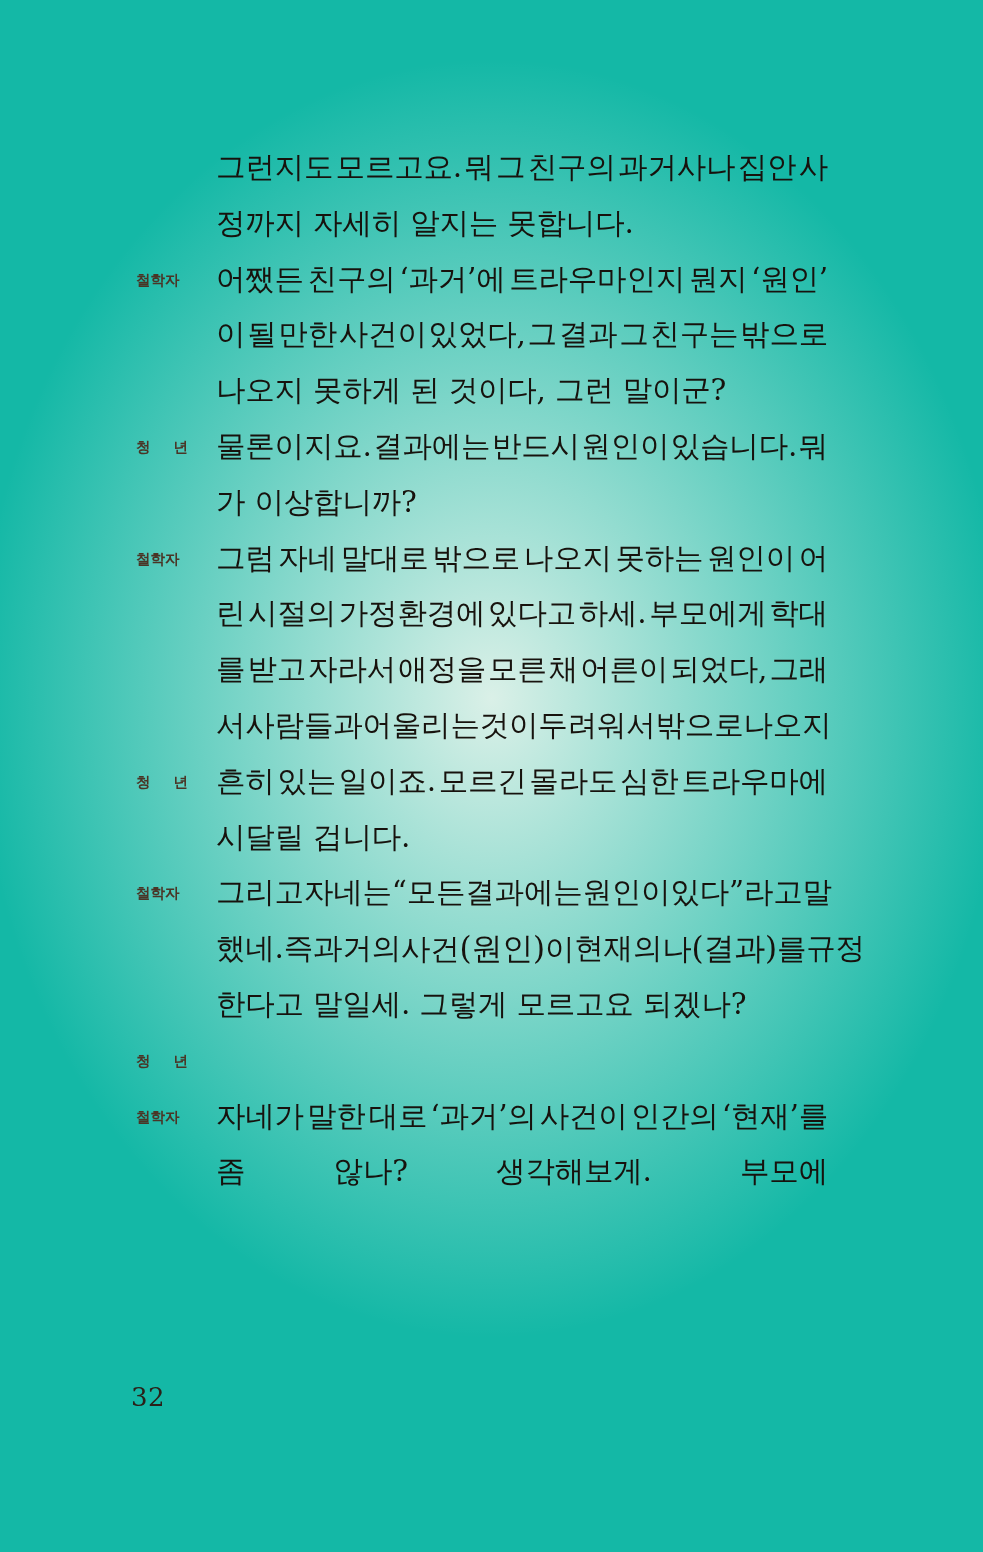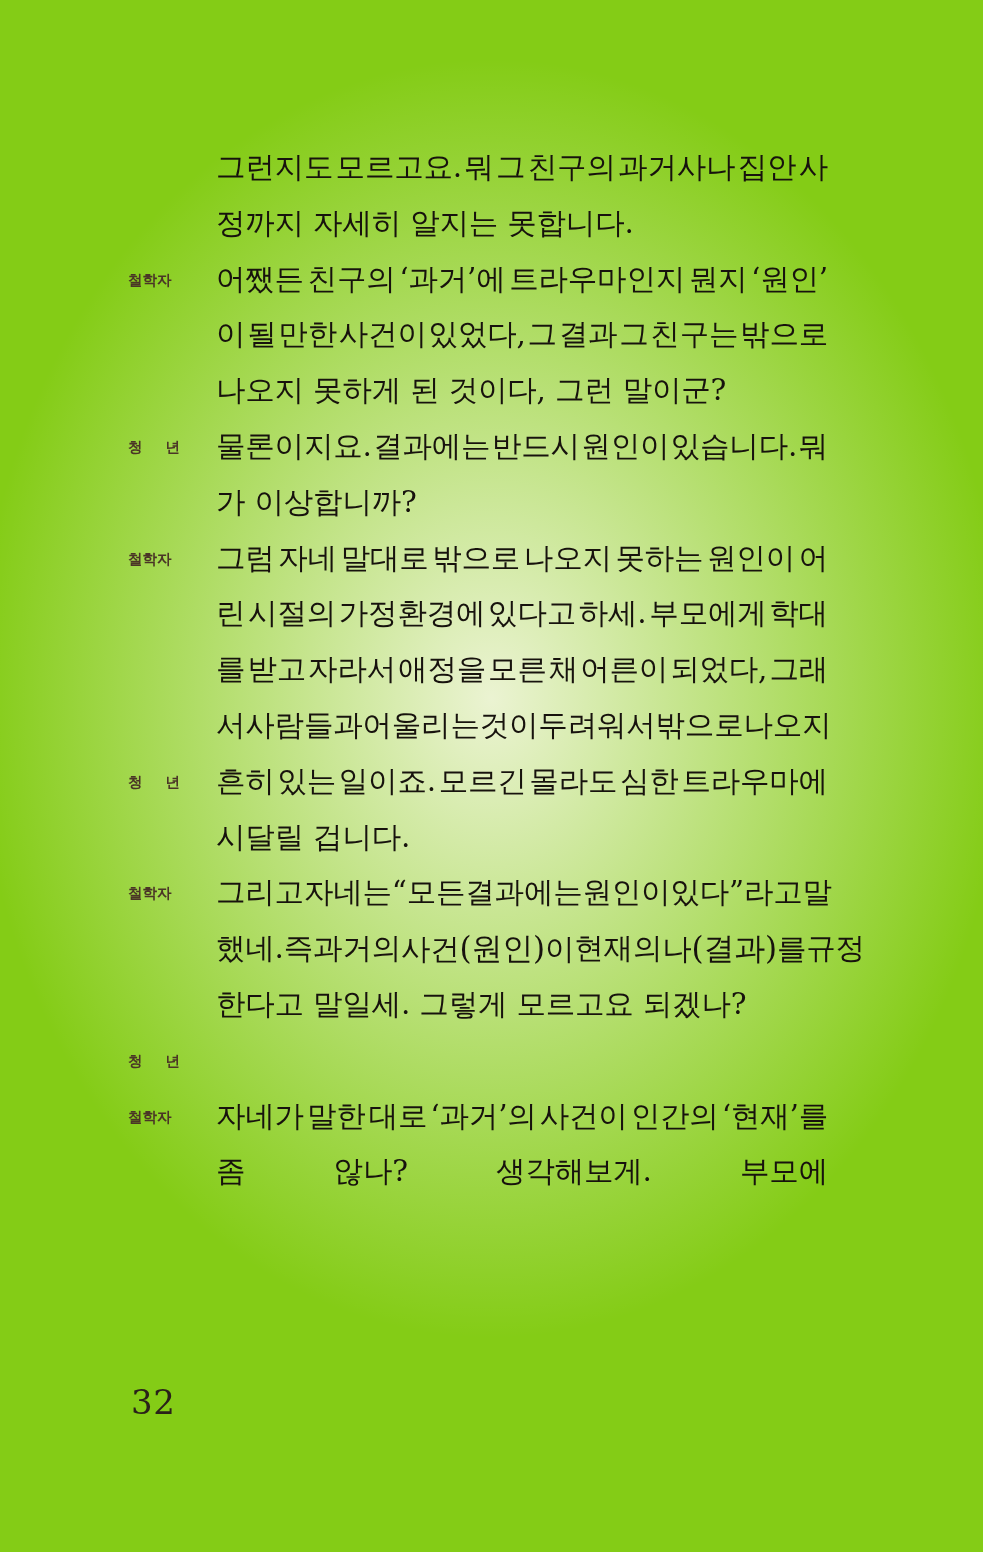--- a/index.html
+++ b/index.html
@@ -6,21 +6,21 @@
   html, body {
     margin: 0;
     padding: 0;
     background: #ffffff;
   }
   .page {
     position: relative;
     width: 983px;
     height: 1552px;
     margin: 0 auto;
-    background: #84cc16;
+    background: #14b8a6;
     overflow: hidden;
     font-family: "DejaVu Serif", "Liberation Serif", serif;
   }
   
   .scan-tint {
     position: absolute;
     inset: 0;
     background:
       radial-gradient(ellipse 70% 55% at 50% 45%, rgba(253,250,243,0.85) 0%, rgba(255,255,255,0) 75%);
     pointer-events: none;
@@ -35,21 +35,21 @@
 
   .line {
     position: relative;
     height: 55.8px;
     line-height: 55.8px;
     white-space: nowrap;
   }
 
   .speaker {
     position: absolute;
-    left: 0px;
+    left: 8px;
     top: 0px;
     width: 56px;
     height: 55.8px;
     line-height: 57px;
     font-family: "DejaVu Sans", "Liberation Sans", sans-serif;
     font-size: 14.5px;
     font-weight: 700;
     color: #4a3526;
     text-align: left;
     letter-spacing: 0px;
@@ -91,21 +91,21 @@
 
   .small-paren {
     font-size: 31px;
   }
 
   .page-number {
     position: absolute;
     left: 131px;
     top: 1382px;
     font-family: "DejaVu Serif", "Liberation Serif", serif;
-    font-size: 34px;
+    font-size: 26px;
     color: #2a2119;
     letter-spacing: 0.5px;
   }
 </style>
 </head>
 <body>
 
 <div class="page">
   <div class="scan-tint"></div>
 

